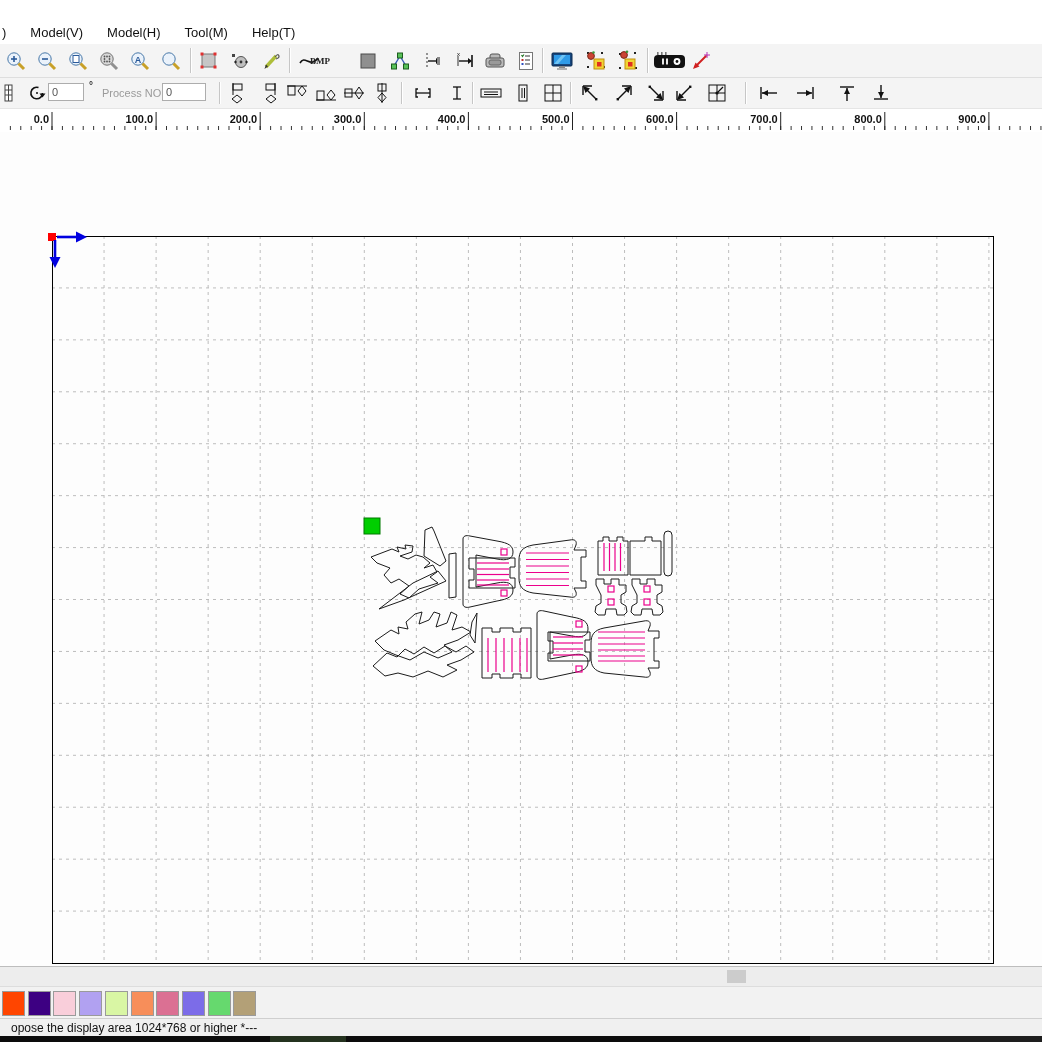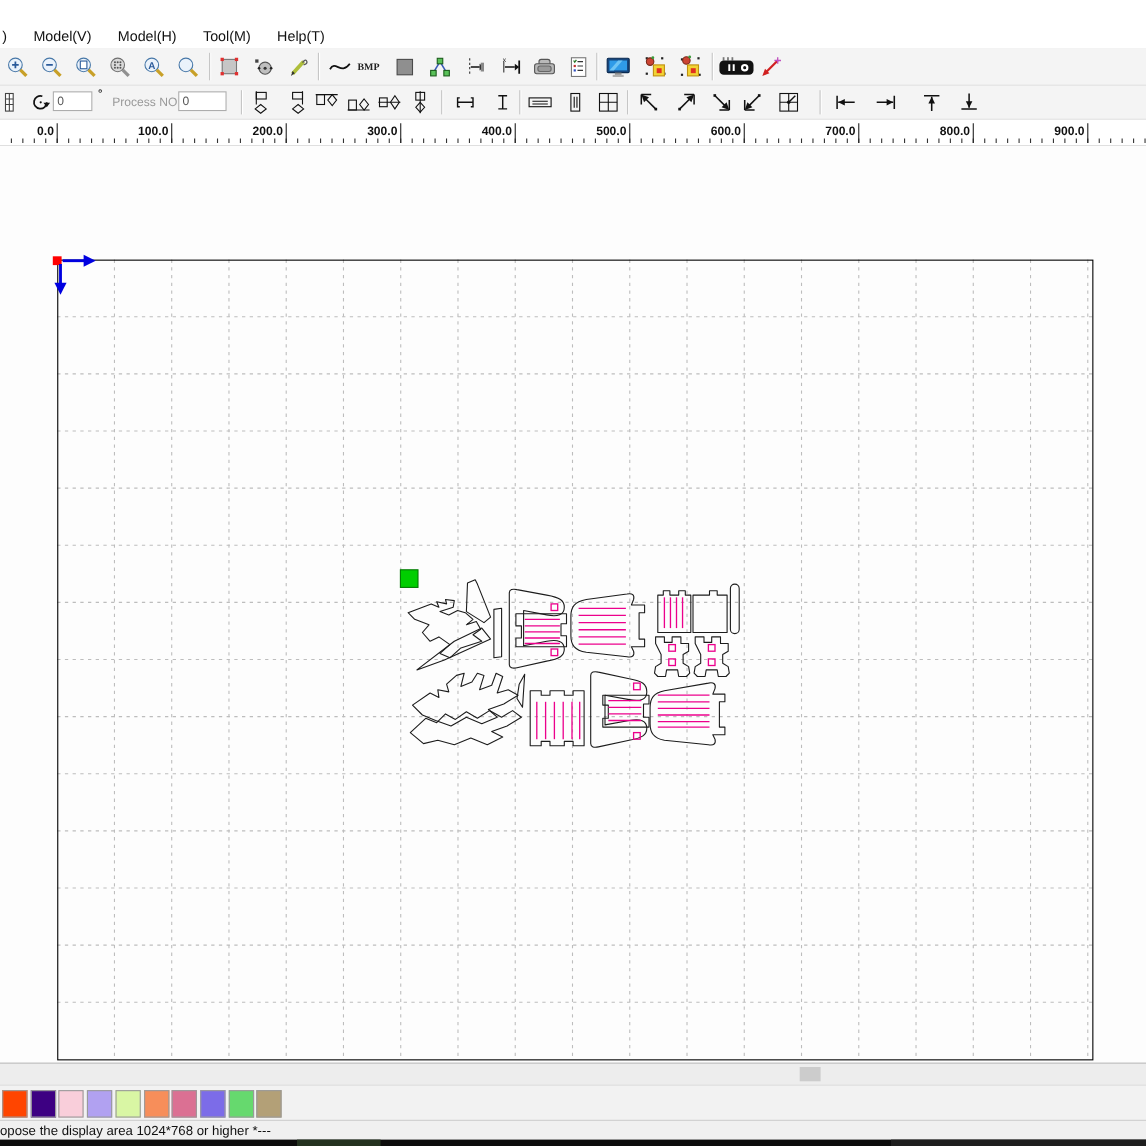--- a/index.html
+++ b/index.html
@@ -29,21 +29,21 @@
   #canvas-wrap{left:0;top:132px;width:1042px;height:834px;background:#fdfdfd}
   
   #hscroll{left:0;top:966px;width:1042px;height:20px;background:#ededed;border-top:1px solid #bdbdbd}
   #hthumb{position:absolute;left:727px;top:3px;width:19px;height:13px;background:#cccccc}
   
   #palette{left:0;top:986px;width:1042px;height:32px;background:#f2f2f2;border-top:1px solid #ddd}
   .swatch{position:absolute;top:4px;width:23px;height:25px;border:1px solid #9a9a9a;box-sizing:border-box}
   
   #statusbar{left:0;top:1018px;width:1042px;height:18px;background:#f0f0f0;border-top:1px solid #cfcfcf;
              font-size:12px;display:flex;align-items:center}
-  #status-text{margin-left:0;white-space:nowrap}
+  #status-text{margin-left:11px;white-space:nowrap}
   
   #bottomstrip{left:0;top:1036px;width:1042px;height:6px;background:#0c0c0c}
   .strip-seg{position:absolute;top:0;height:6px}
   svg{display:block}
 </style>
 </head>
 <body>
 
 <div id="menubar" class="abs">
   <div id="menu-items">
@@ -134,21 +134,21 @@
         <polygon points="4.5,19 8,16.5 6,14.5" fill="#333"></polygon>
         <path d="M15,7 q3,-4 4,-1 q0.5,2 -3,3" fill="none" stroke="#5a5a5a" stroke-width="1.2"></path>
       </svg>
     </div>
   <div class="vsep" style="left:289px"></div>
   <div class="tb" style="left:295px">
       <svg width="24" height="22">
         <path d="M3,13 C8,4 13,19 21,8" fill="none" stroke="#111" stroke-width="1.6"></path>
       </svg>
     </div>
-  <div class="tb" style="left:319px;width:32px">
+  <div class="tb" style="left:304px;width:32px">
       <span class="bmp-txt">BMP</span>
     </div>
   <div class="tb" style="left:354px">
       <svg width="22" height="22">
         <rect x="4" y="4" width="14" height="14" fill="#8f8f8f" stroke="#4a4a4a"></rect>
       </svg>
     </div>
   <div class="tb" style="left:386px">
       <svg width="22" height="22">
         <line x1="11" y1="6" x2="5" y2="16" stroke="#3858b8" stroke-width="1.4"></line>

